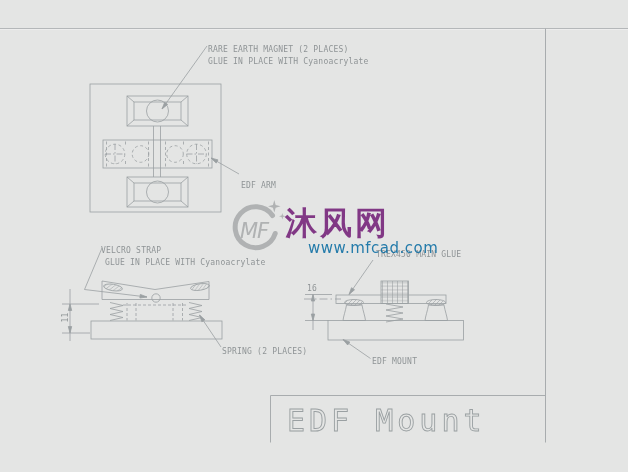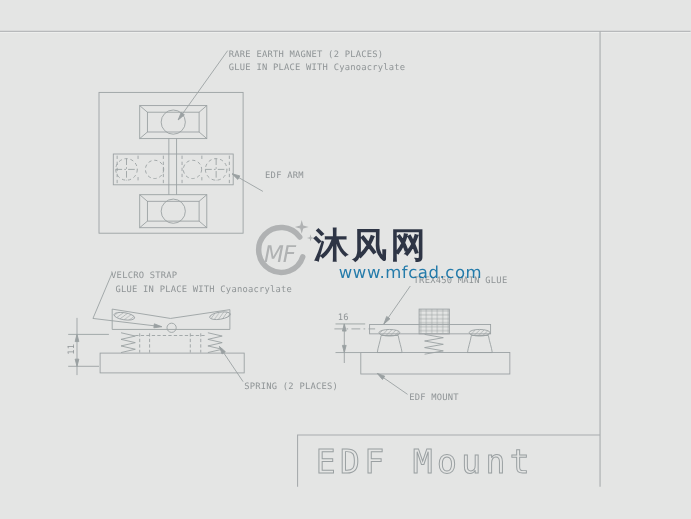--- a/index.html
+++ b/index.html
@@ -21,21 +21,21 @@
     position:absolute;left:287px;top:403px;
     font-family:"DejaVu Sans Mono", monospace;
     font-size:30px;letter-spacing:4px;white-space:nowrap;
     color:transparent;-webkit-text-stroke:0.9px #9aa0a2;
   }
   .watermark{position:absolute;left:228px;top:198px;width:190px;height:64px;opacity:0.85;}
   .wm-name{
     position:absolute;left:57px;top:4px;
     font-family:Liberation Serif, serif;
     font-size:32px;font-weight:bold;letter-spacing:3px;
-    color:#0f172a;white-space:nowrap;
+    color:#701a75;white-space:nowrap;
   }
   .wm-url{
     position:absolute;left:56px;top:41px;
     font-family:"DejaVu Sans","Liberation Sans",sans-serif;
     font-size:15px;font-weight:normal;letter-spacing:0.5px;
     color:#0369a1;white-space:nowrap;margin-left:24px;
   }
   .wm-mf{
     position:absolute;left:12px;top:21px;
     font-family:"DejaVu Sans","Liberation Sans",sans-serif;
@@ -177,21 +177,21 @@
       <polygon points="343,339.5 349.8,342 347.7,345" fill="#9aa0a2"></polygon>
 
       <line x1="221" y1="347" x2="199.5" y2="315"></line>
       <polygon points="199.5,315 204.9,319.8 201.9,321.8" fill="#9aa0a2"></polygon>
     </g>
   </svg>
 
   <span class="cad-text" style="left:208px;top:45px">RARE EARTH MAGNET (2 PLACES)</span>
   <span class="cad-text" style="left:208px;top:57px">GLUE IN PLACE WITH Cyanoacrylate</span>
 
-  <span class="cad-text" style="left:241px;top:155px">EDF ARM</span>
+  <span class="cad-text" style="left:241px;top:181px">EDF ARM</span>
 
   <span class="cad-text" style="left:101px;top:246px">VELCRO STRAP</span>
   <span class="cad-text" style="left:105px;top:257.5px">GLUE IN PLACE WITH Cyanoacrylate</span>
 
   <span class="cad-text" style="left:376px;top:250px">TREX450 MAIN GLUE</span>
 
   <span class="cad-text" style="left:222px;top:347px">SPRING (2 PLACES)</span>
 
   <span class="cad-text" style="left:372px;top:357px">EDF MOUNT</span>
 

